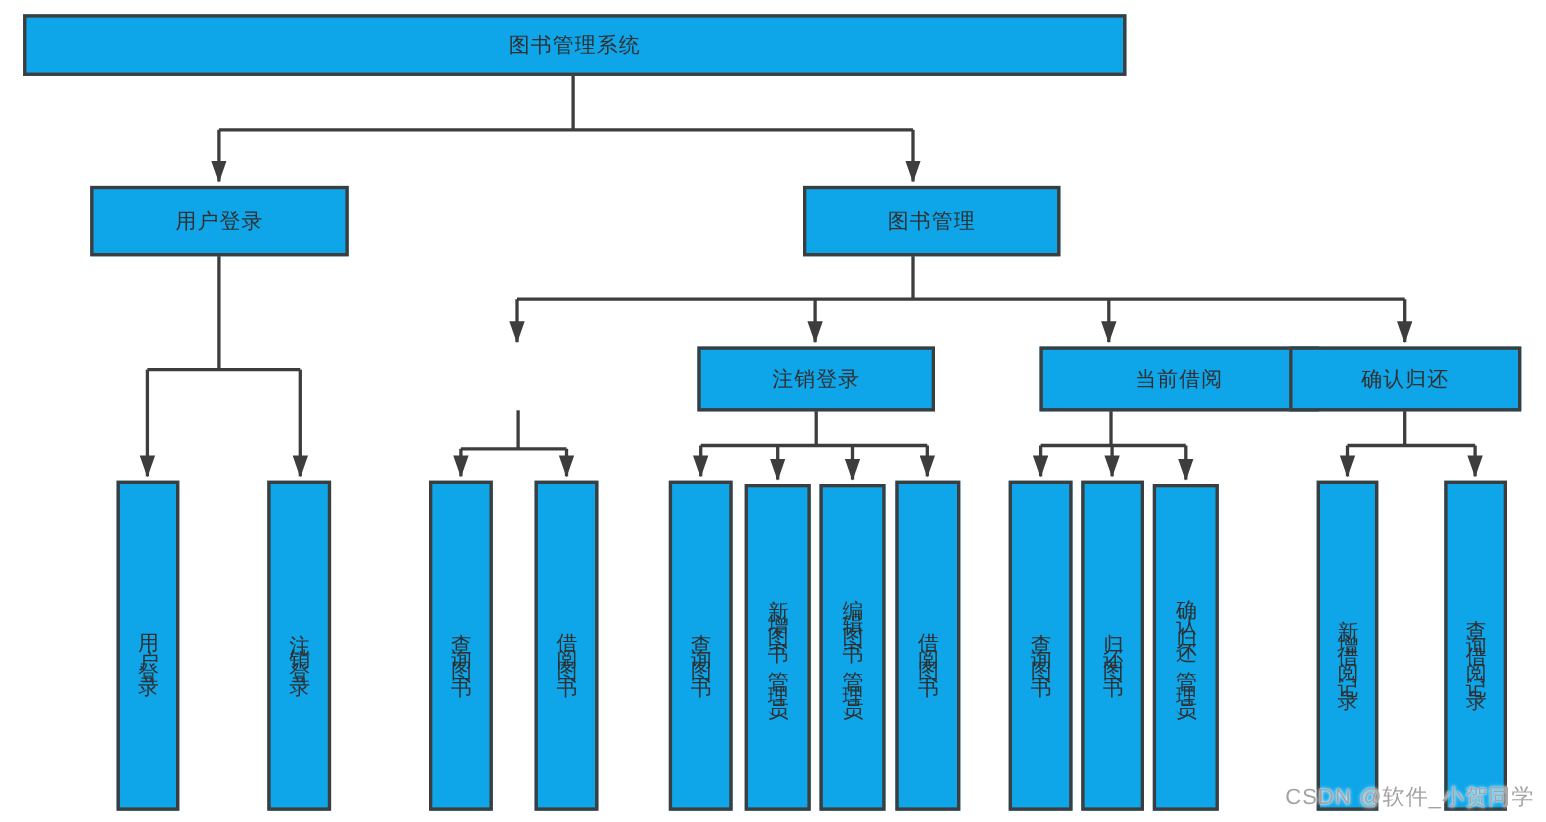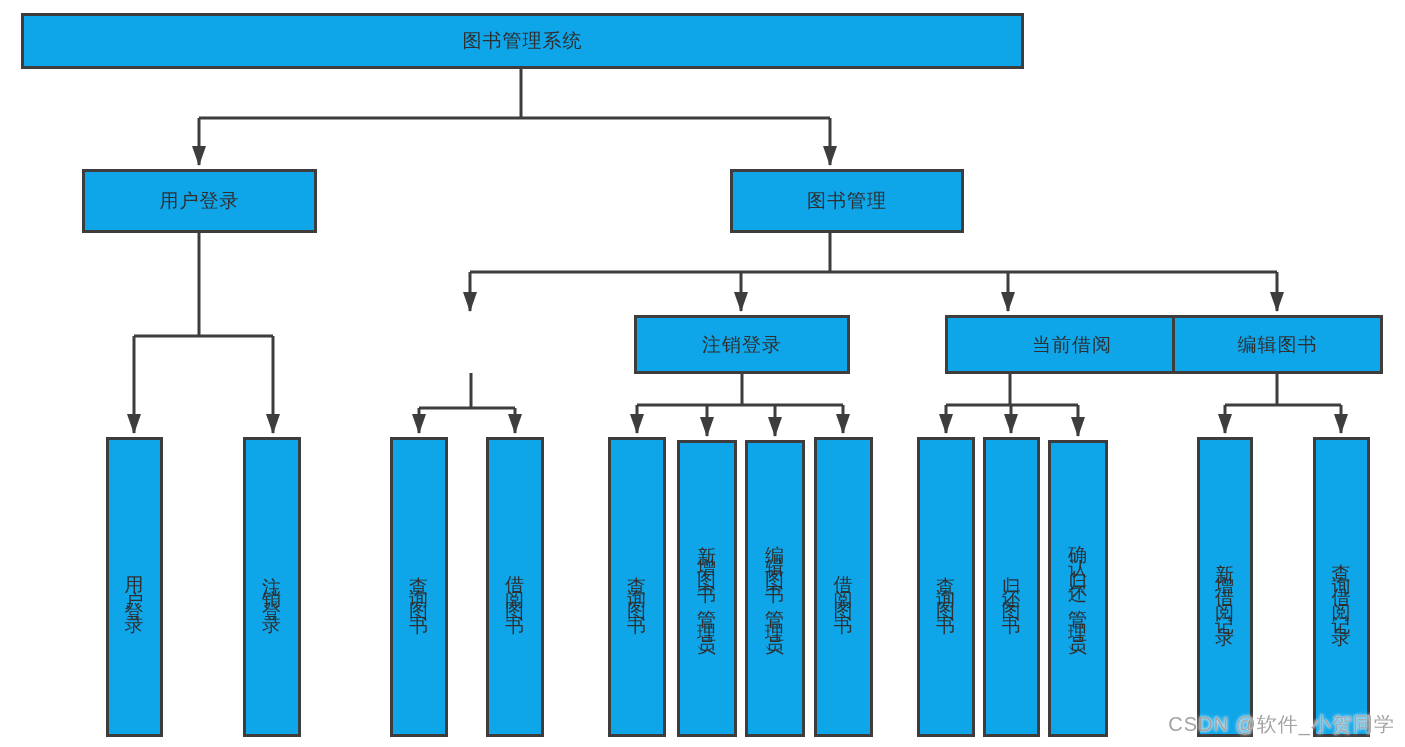--- a/index.html
+++ b/index.html
@@ -117,21 +117,21 @@
     </g>
   </svg>
 
   <div class="box hbox" style="left:21px;top:13px;width:1003px;height:56px">图书管理系统</div>
 
   <div class="box hbox" style="left:82px;top:169px;width:235px;height:64px">用户登录</div>
   <div class="box hbox" style="left:730px;top:169px;width:234px;height:64px">图书管理</div>
 
   <div class="box hbox" style="left:634px;top:315px;width:216px;height:59px">注销登录</div>
   <div class="box hbox" style="left:945px;top:315px;width:254px;height:59px">当前借阅</div>
-  <div class="box hbox" style="left:1172px;top:315px;width:211px;height:59px">编辑图书</div>
+  <div class="box hbox" style="left:1172px;top:315px;width:211px;height:59px">确认归还</div>
 
   <div class="box vbox" style="left:106px;top:437px;width:57px;height:300px">
     <span class="vtext">用户登录</span>
   </div>
   <div class="box vbox" style="left:243px;top:437px;width:58px;height:300px">
     <span class="vtext">注销登录</span>
   </div>
 
   <div class="box vbox" style="left:390px;top:437px;width:58px;height:300px">
     <span class="vtext">查询图书</span>

